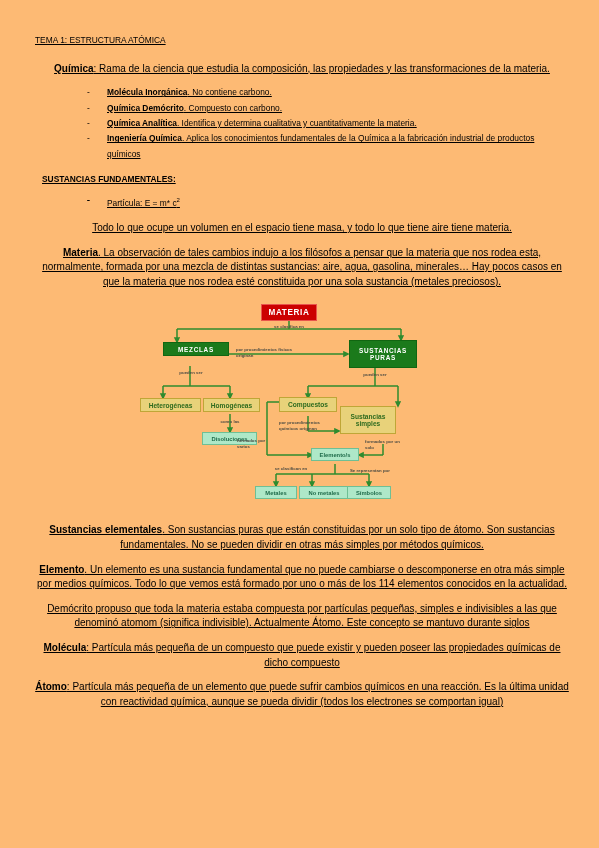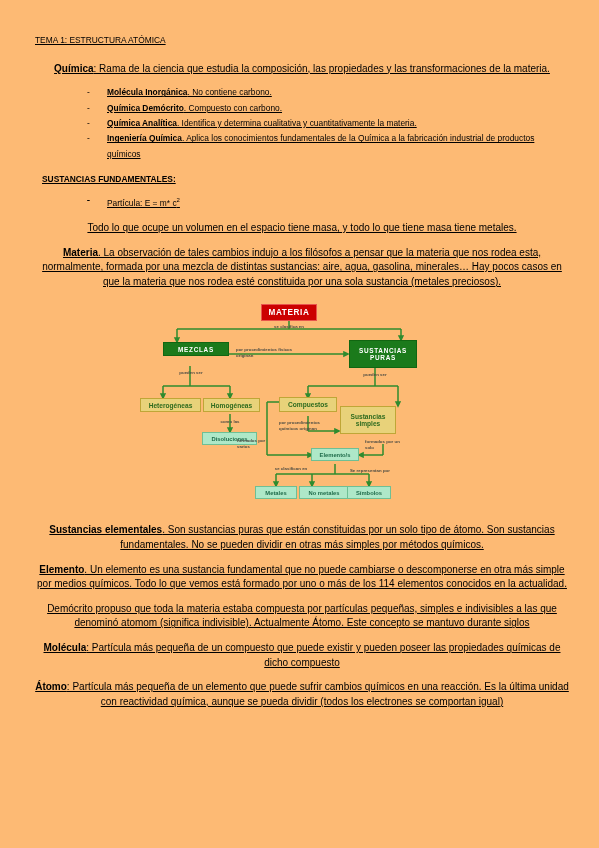--- a/index.html
+++ b/index.html
@@ -139,21 +139,21 @@
   </ul>
 
   <div class="heading-sub">SUSTANCIAS FUNDAMENTALES:</div>
 
   <ul class="dashlist">
     <li><span class="dash">-</span></li>
     <li><span class="dash">-</span></li>
     <li><span class="dash">-</span><span>Partícula: E = m* c</span><sup>2</sup></li>
   </ul>
 
-  <p class="para">Todo lo que ocupe un volumen en el espacio tiene masa, y todo lo que tiene masa tiene metales.</p>
+  <p class="para">Todo lo que ocupe un volumen en el espacio tiene masa, y todo lo que tiene aire tiene materia.</p>
 
   <p class="para"><b>Materia</b><span>. La observación de tales cambios indujo a los filósofos a pensar que la materia que nos rodea esta, normalmente, formada por una mezcla de distintas sustancias: aire, agua, gasolina, minerales… Hay pocos casos en que la materia que nos rodea esté constituida por una sola sustancia (metales preciosos).</span></p>
 
   <div class="diagram-wrap">
     <div class="diagram">
 
       <svg width="272" height="212" viewBox="0 0 272 212">
         <defs>
           <marker id="ah" markerWidth="5" markerHeight="5" refX="3.2" refY="2.1" orient="auto">
             <path d="M0,0 L4.4,2.1 L0,4.2 z" fill="#2E8B2E"></path>

